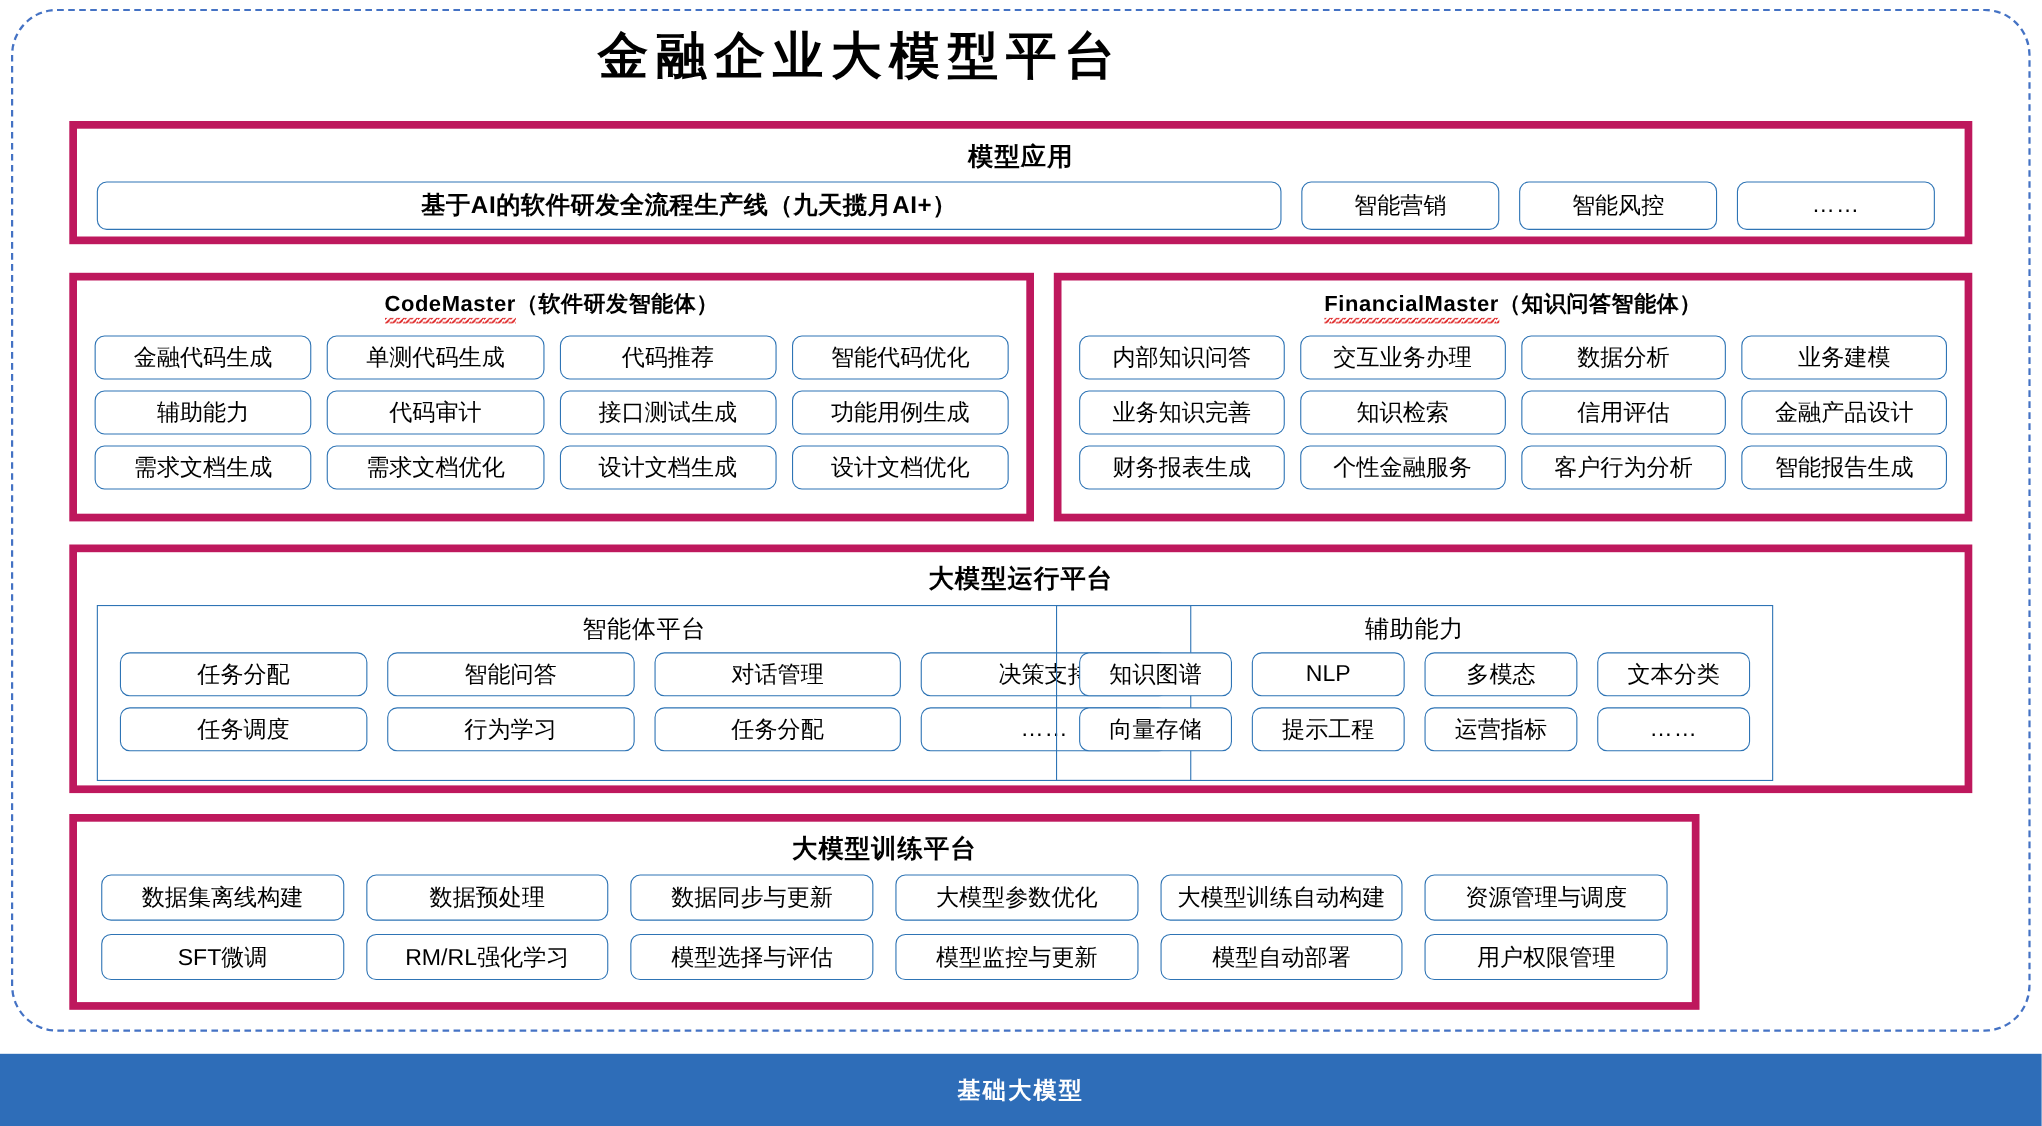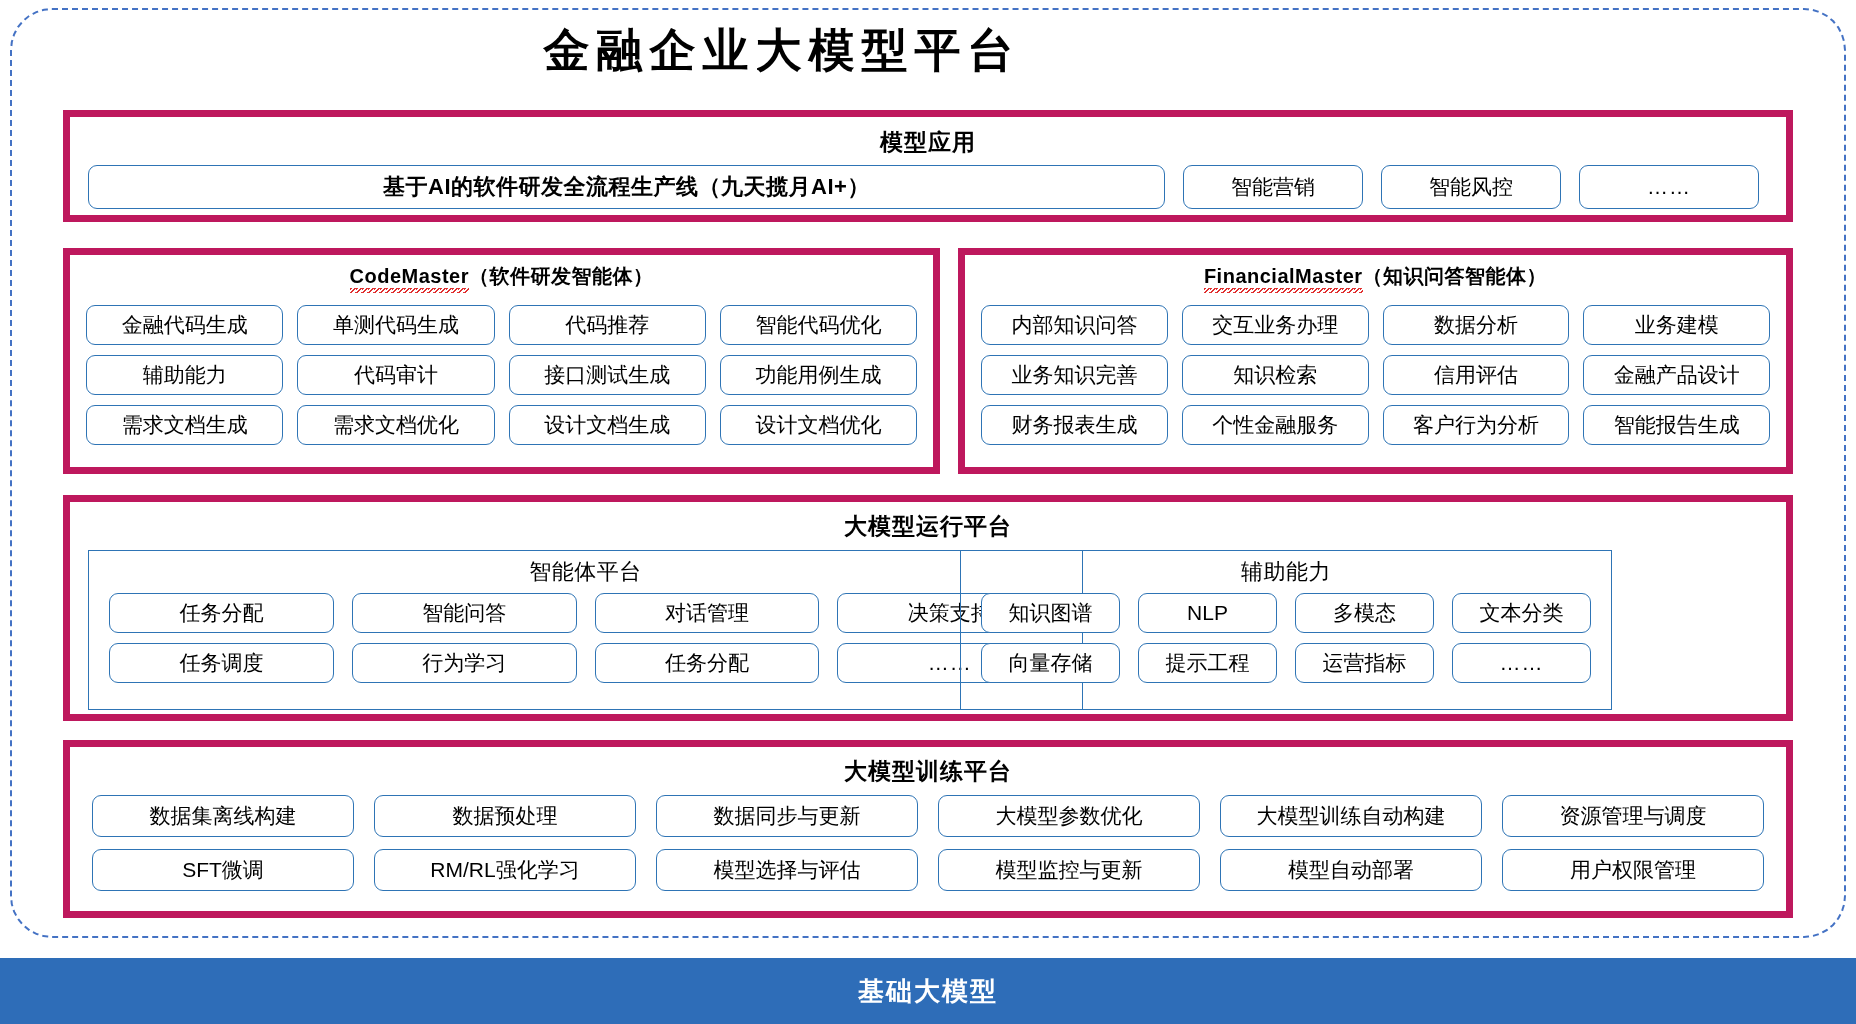--- a/index.html
+++ b/index.html
@@ -180,21 +180,21 @@
     grid-template-columns: repeat(4, 1fr);
     grid-auto-rows: 40px;
     column-gap: 18px;
     row-gap: 10px;
   }
 
   
   #sec-train {
     left: 63px;
     top: 740px;
-    width: 1730px;
+    width: 1482px;
     height: 178px;
   }
   #sec-train > .section-title { margin-top: 9px; }
   #train-grid {
     position: absolute;
     left: 22px;
     right: 22px;
     top: 48px;
     display: grid;
     grid-template-columns: repeat(6, 1fr);
@@ -209,21 +209,21 @@
     position: absolute;
     left: 0;
     top: 958px;
     width: 1856px;
     height: 66px;
     background: #2E6DB8;
     display: flex;
     align-items: center;
     justify-content: center;
     color: #ffffff;
-    font-size: 26px;
+    font-size: 21px;
     font-weight: 700;
     letter-spacing: 2px;
   }
 </style>
 </head>
 <body>
 
 <div id="outer-frame"></div>
 
 <div id="page-title">金融企业大模型平台</div>

